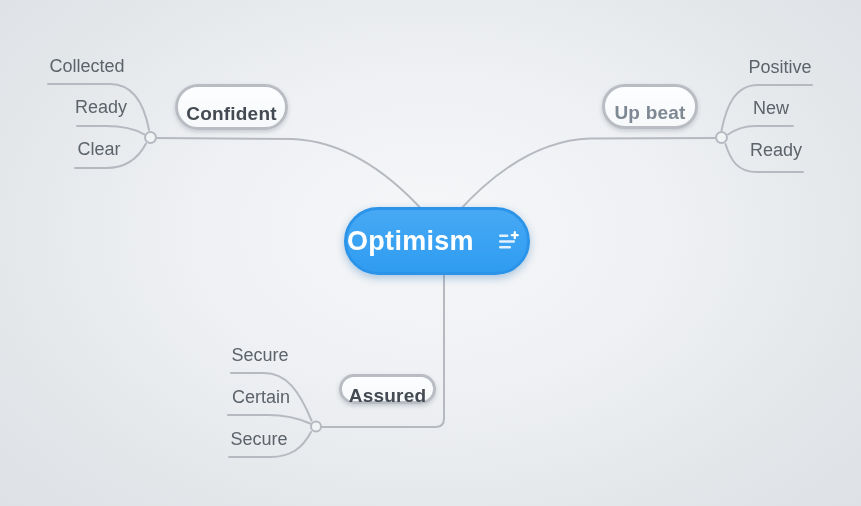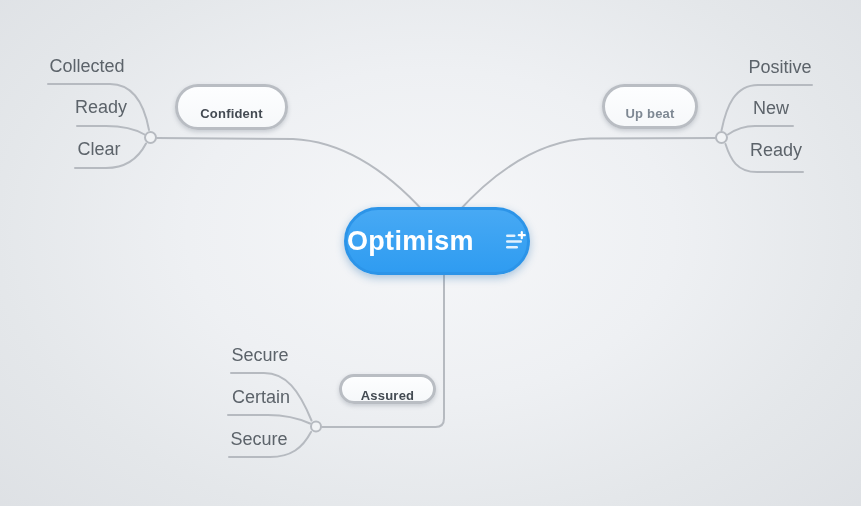--- a/index.html
+++ b/index.html
@@ -15,30 +15,30 @@
   }
   svg.connectors{position:absolute;left:0;top:0;z-index:1;}
   .node{
     position:absolute;z-index:2;box-sizing:border-box;
     display:flex;align-items:center;justify-content:center;
     border:3px solid #b9bdc3;border-radius:24px;
     background:linear-gradient(#fdfeff,#f6f8fa);
     box-shadow:0 2px 4px rgba(110,120,132,.30);
     cursor:pointer;
   }
-  .node .label{font-weight:bold;font-size:13px;letter-spacing:.2px;margin-top:13px;}
+  .node .label{font-weight:bold;font-size:19px;letter-spacing:.2px;margin-top:13px;}
   .node.dark .label{color:#434a52;}
   .node.muted .label{color:#7e8893;}
   .node.confident{left:175px;top:84px;width:113px;height:46px;}
   .node.upbeat{left:602px;top:84px;width:96px;height:45px;}
   .node.assured{left:339px;top:374px;width:97px;height:30px;}
   .root{
     position:absolute;z-index:2;box-sizing:border-box;
     left:344px;top:207px;width:186px;height:68px;
-    display:flex;align-items:center;justify-content:space-between;gap:24px;
+    display:flex;align-items:center;justify-content:flex-start;gap:24px;
     border:3px solid #2c94e8;border-radius:34px;
     background:linear-gradient(#47a9f4,#2f9cf1);
     box-shadow:0 3px 8px rgba(45,115,180,.38);
     cursor:pointer;
   }
   .root .label{color:#ffffff;font-weight:bold;font-size:27px;letter-spacing:.3px;}
   .root .note-icon{display:flex;margin-top:2px;cursor:pointer;}
   .child-label{
     position:absolute;z-index:2;transform:translate(-50%,-50%);
     font-size:18px;color:#5c636a;white-space:nowrap;cursor:pointer;

